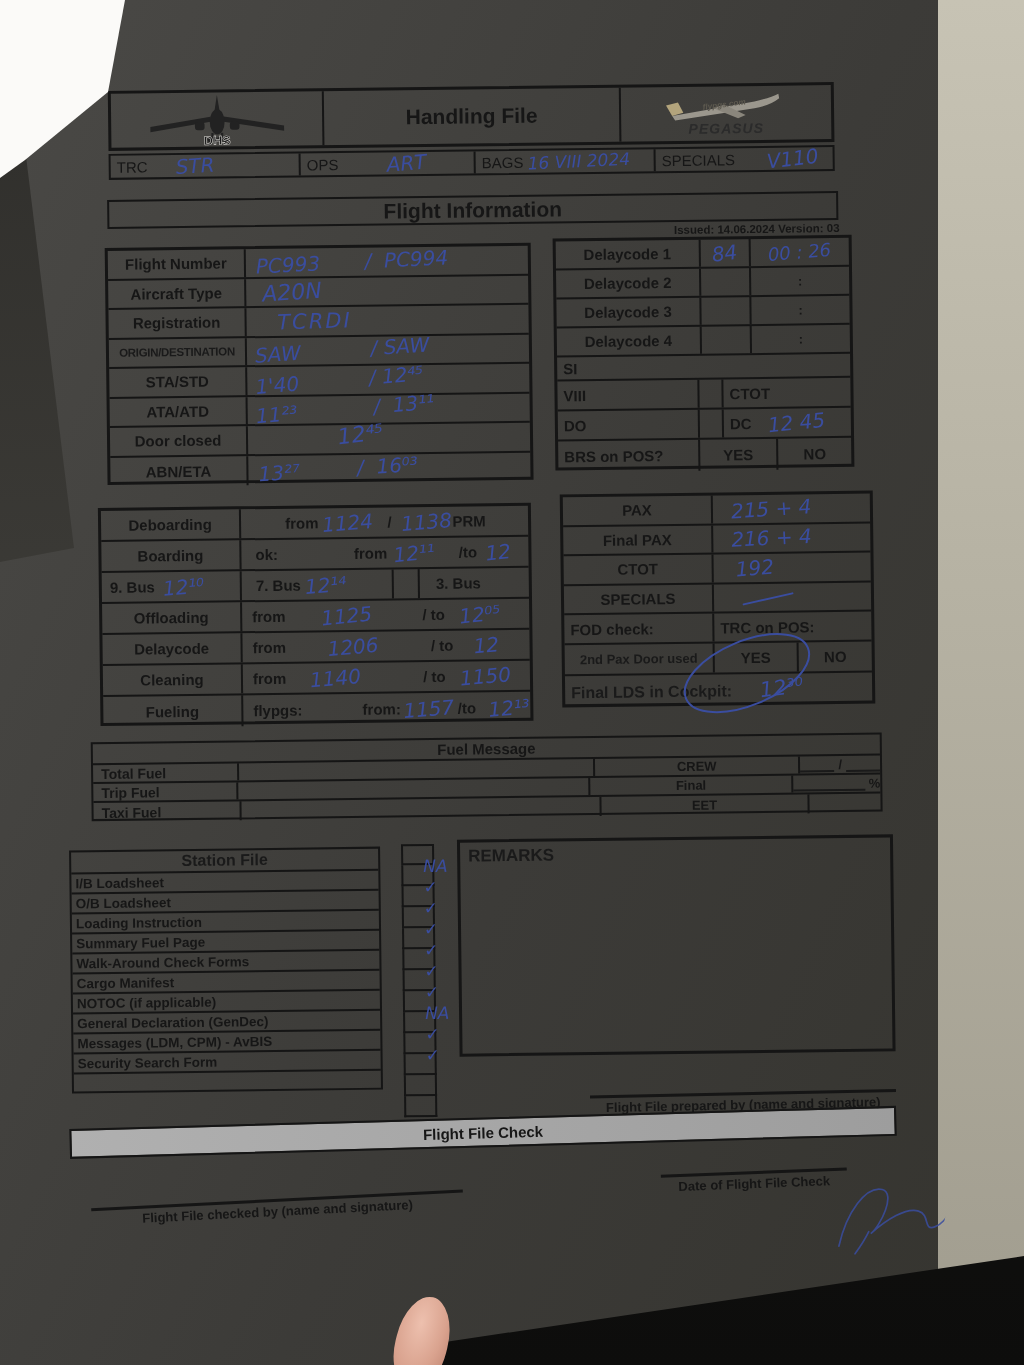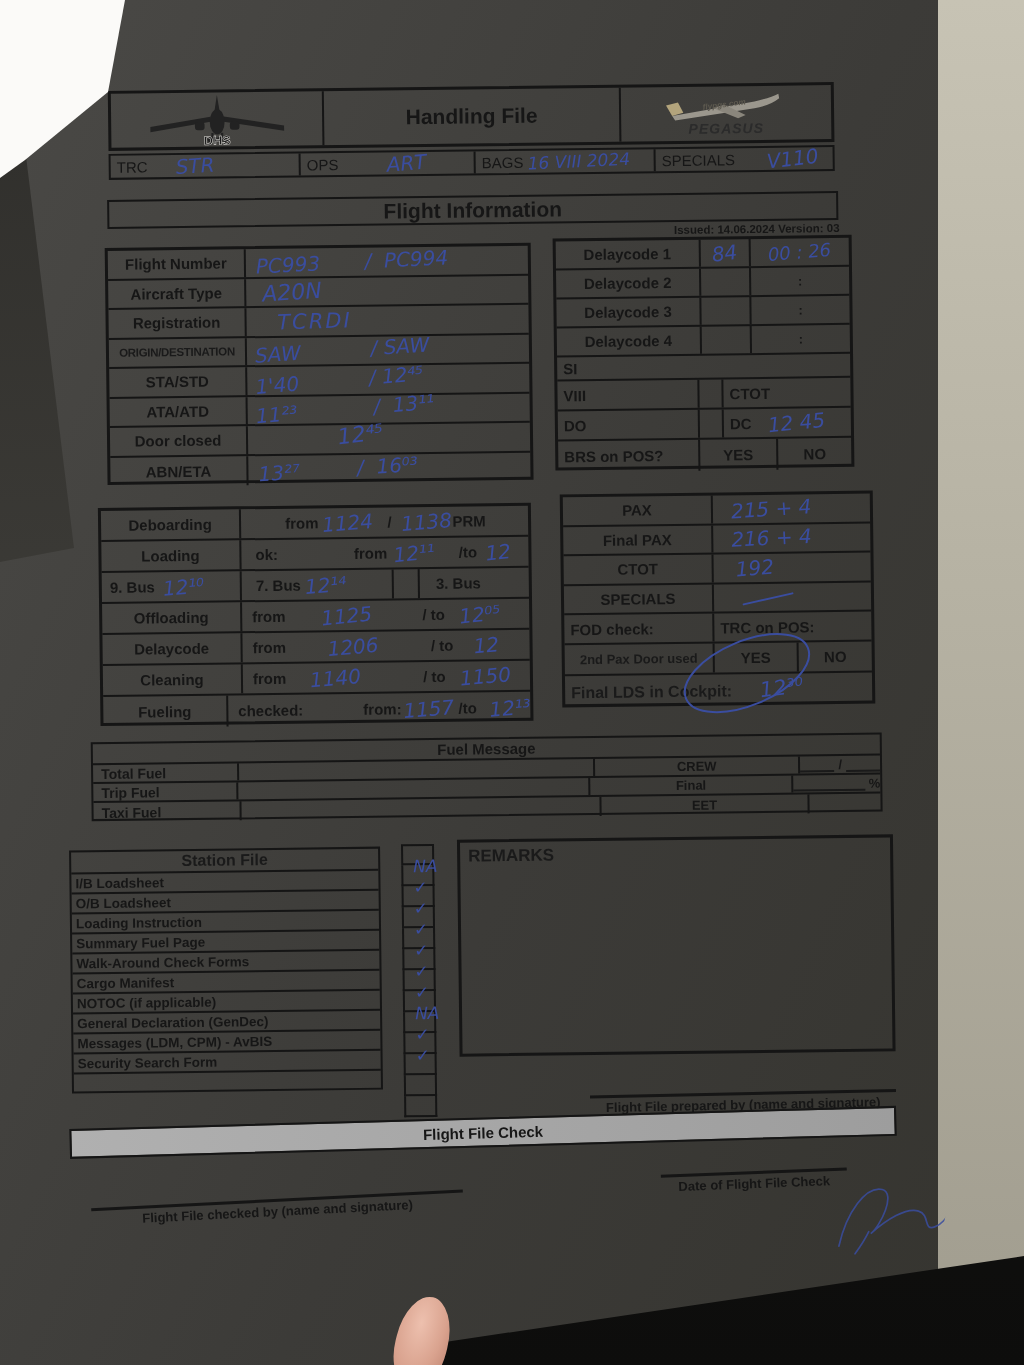--- a/index.html
+++ b/index.html
@@ -56,21 +56,21 @@
   .l13{font-size:13px;font-weight:bold;}
   .hw20{font-size:20px;}
   .hw18{font-size:18px;}
   .uline{display:inline-block;border-bottom:2px solid #1a1a1a;height:12px;}
   .graybar{background:linear-gradient(90deg,#b0b0b0,#9d9d9d);border:2.5px solid #151515;
     display:flex;align-items:center;justify-content:center;font-size:15px;font-weight:bold;}
   .sigline{border-top:3px solid #151515;}
   .ft-label{font-size:13px;font-weight:bold;text-align:center;padding-top:2px;}
   .chkbox{box-sizing:border-box;border:2.5px solid #151515;border-top:none;position:relative;}
   .chkbox:first-child{border-top:2.5px solid #151515;}
-  .mark{position:absolute;left:10px;top:-7px;font-size:17px;line-height:1;z-index:3;}
+  .mark{position:absolute;left:20px;top:-7px;font-size:17px;line-height:1;z-index:3;}
   .stitem{font-size:13.5px;font-weight:bold;padding:1px 4px;}
   .ellipse-yes{position:absolute;pointer-events:none;}
 </style>
 </head>
 <body>
 
 <div class="beige"></div>
 
 <div class="paper">
 <div class="form">
@@ -288,21 +288,21 @@
       <div class="cell" style="flex:1;padding-left:44px;">
         <span class="l15">from</span>
         <span class="hw hw20" style="margin-left:4px;transform:rotate(-4deg);">1124</span>
         <span class="l15" style="margin-left:14px;">/</span>
         <span class="hw hw20" style="margin-left:10px;transform:rotate(-4deg);">1138</span>
         <span class="l15">PRM</span>
       </div>
     </div>
     <div class="row bb" style="height:31px;">
       <div class="cell cc br" style="width:140px;">
-            <span class="l15">Loading</span>
+            <span class="l15">Boarding</span>
           </div>
       <div class="cell" style="flex:1;padding-left:14px;">
         <span class="l15">ok:</span>
         <span class="l15" style="margin-left:76px;">from</span>
         <span class="hw hw20" style="margin-left:6px;transform:rotate(-5deg);">12¹¹</span>
         <span class="l15" style="margin-left:24px;">/to</span>
         <span class="hw hw20" style="margin-left:8px;transform:rotate(-5deg);">12</span>
       </div>
     </div>
     <div class="row bb" style="height:31px;">
@@ -351,21 +351,21 @@
         <span class="hw hw20" style="margin-left:24px;transform:rotate(-4deg);">1140</span>
         <span class="l15" style="margin-left:62px;">/ to</span>
         <span class="hw hw20" style="margin-left:14px;transform:rotate(-4deg);">1150</span>
       </div>
     </div>
     <div class="row" style="height:31px;">
       <div class="cell cc br" style="width:140px;">
             <span class="l15">Fueling</span>
           </div>
       <div class="cell" style="flex:1;padding-left:10px;">
-        <span class="l15">checked:</span>
+        <span class="l15">flypgs:</span>
         <span class="l15" style="margin-left:60px;">from:</span>
         <span class="hw hw20" style="margin-left:2px;transform:rotate(-4deg);">1157</span>
         <span class="l15" style="margin-left:4px;">/to</span>
         <span class="hw hw20" style="margin-left:12px;transform:rotate(-4deg);">12¹³</span>
       </div>
     </div>
   </div>
 
   <div class="abs bdr" style="left:562px;top:495px;width:313px;height:213px;">
     <div class="row bb" style="height:29.5px;">

